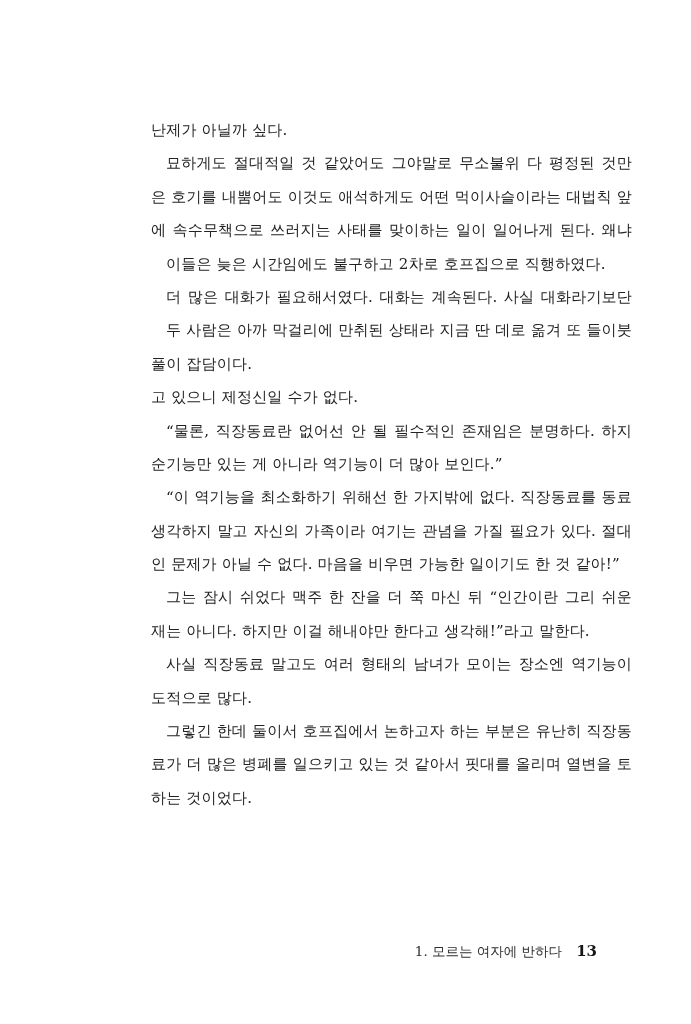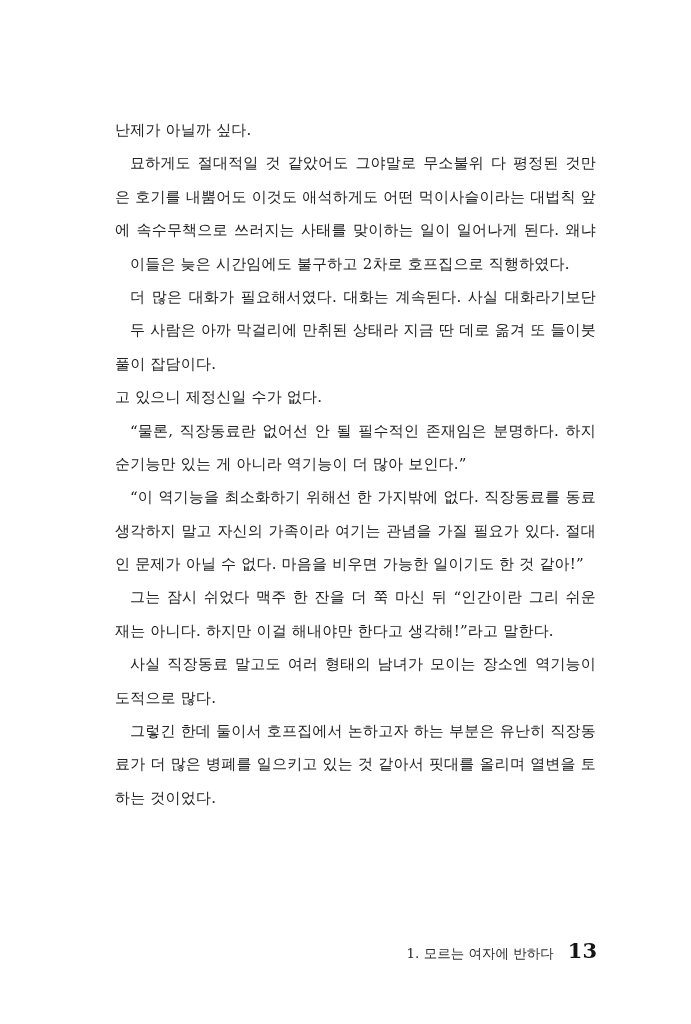--- a/index.html
+++ b/index.html
@@ -9,20 +9,21 @@
     background: #ffffff;
     font-family: "DejaVu Serif", "Liberation Serif", serif;
     color: #222222;
     position: relative;
     overflow: hidden;
   }
   .page {
     position: absolute;
     inset: 0;
     background: #ffffff;
+    margin-left: 36px;
   }
   .text-block {
     position: absolute;
     left: 115px;
     top: 114px;
     width: 481px;
   }
   .line {
     font-size: 15px;
     line-height: 33.4px;
@@ -43,21 +44,21 @@
     position: absolute;
     top: 941px;
     right: 94px;
     font-size: 13.5px;
     line-height: 20px;
     color: #2e2e2e;
     white-space: nowrap;
   }
   .footer .pagenum {
     font-weight: bold;
-    font-size: 21px;
+    font-size: 15px;
     margin-left: 14px;
     color: #151515;
   }
 </style>
 </head>
 <body>
 
 <div class="page">
 
   <div class="text-block">

